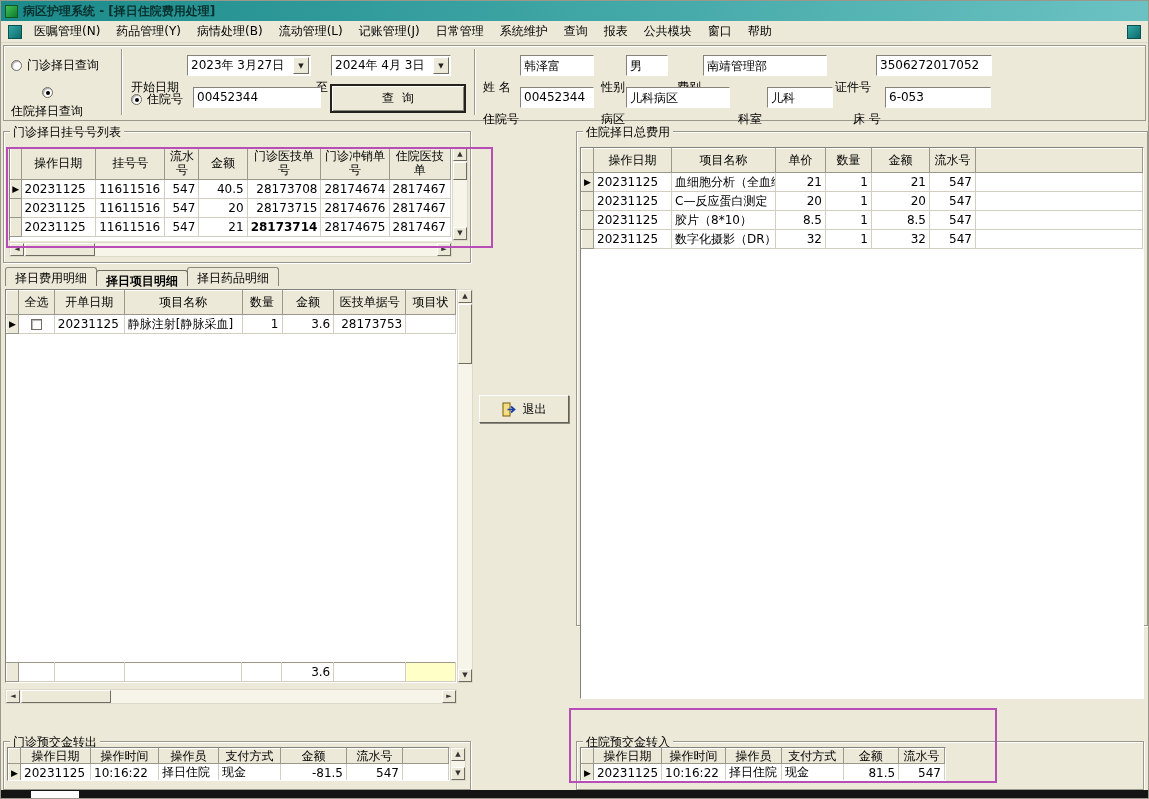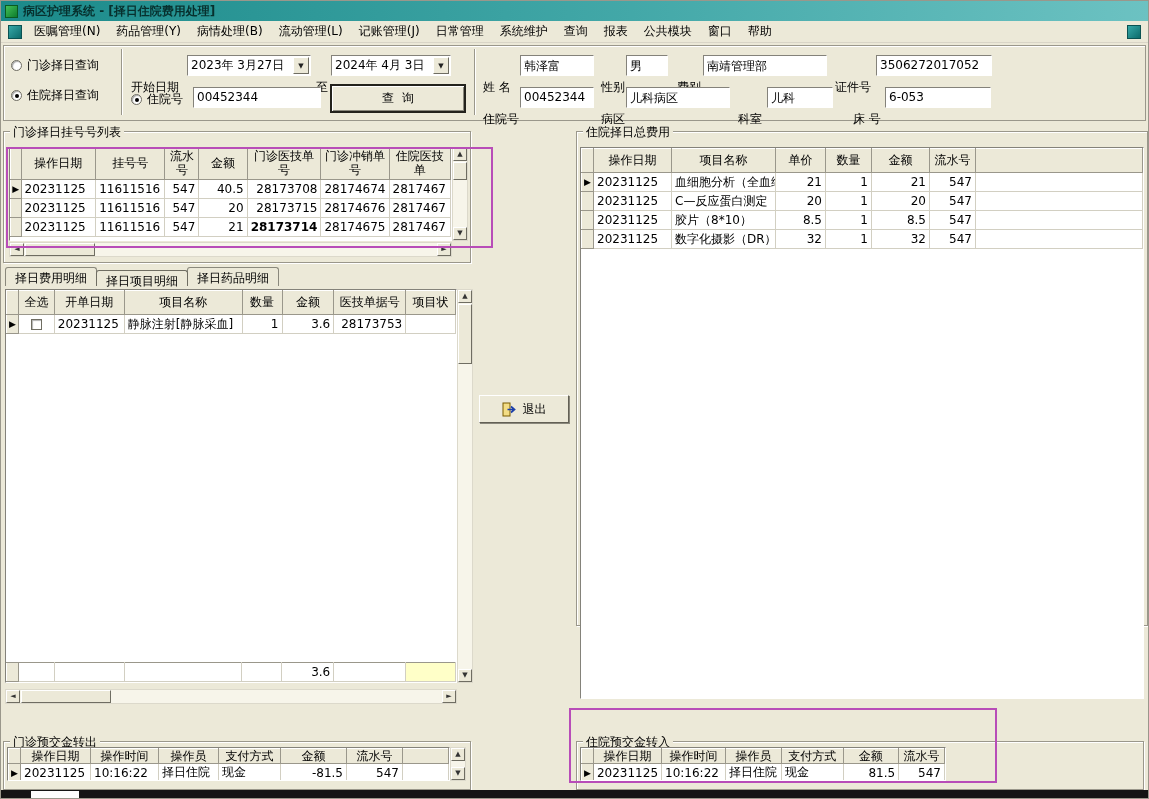--- a/index.html
+++ b/index.html
@@ -58,21 +58,21 @@
   .grid.tfoot{position:absolute;bottom:0;left:0;}
   .grid.tfoot td{border-top:1px solid #9a978b;}
   .grid td.hl{background:#ffffc8;}
   .checkbox{display:inline-block;width:11px;height:11px;background:#fff;border:1px solid #6f6d62;
     box-shadow:inset 1px 1px 1px rgba(0,0,0,.3);vertical-align:middle;}
 
   
   .tabs{position:absolute;display:flex;align-items:flex-end;}
   .tab{background:#ece9d8;border:1px solid #8a887c;border-bottom:none;border-radius:3px 3px 0 0;
     padding:2px 9px;margin-right:-1px;height:19px;white-space:nowrap;}
-  .tab.active{height:16px;position:relative;z-index:2;border-color:#6f6d62;}
+  .tab.active{height:16px;position:relative;z-index:2;border-color:#6f6d62;font-weight:bold;}
 
   
   .vscroll{position:absolute;width:16px;background:#f7f5ea;border:1px solid #dcd9cb;}
   .hscroll{position:absolute;height:15px;background:#f7f5ea;border:1px solid #dcd9cb;}
   .sb-btn{position:absolute;width:14px;height:13px;background:#ece9d8;border:1px solid;
     border-color:#fff #6f6d62 #6f6d62 #fff;font-size:7px;line-height:11px;text-align:center;color:#333;}
   .vscroll .up{left:0;top:0;} .vscroll .down{left:0;bottom:0;}
   .hscroll .left{left:0;top:0;} .hscroll .right{right:0;top:0;}
   .sb-thumb{position:absolute;background:#ece9d8;border:1px solid;border-color:#fff #6f6d62 #6f6d62 #fff;}
   .corner{position:absolute;background:#ece9d8;}
@@ -114,21 +114,21 @@
       </span>
     <span class="spacer"></span>
     <span class="child-icon"></span>
   </div>
 
   <div class="query-panel">
     <label class="radio-row" style="left:7px;top:11px;">
       <span class="radio"></span>
       <span>门诊择日查询</span>
     </label>
-    <label class="radio-row" style="left:7px;top:41px;">
+    <label class="radio-row" style="left:7px;top:41px;flex-direction:column;">
       <span class="radio on"></span>
       <span>住院择日查询</span>
     </label>
     <span class="vsep" style="left:117px;top:3px;height:66px;"></span>
 
     <span class="lbl" style="left:127px;top:13px;">开始日期</span>
     <div class="combo" style="left:183px;top:9px;width:124px;align-items:center;">
       <span class="combo-text">2023年 3月27日</span>
       <span class="combo-btn">▼</span>
     </div>

